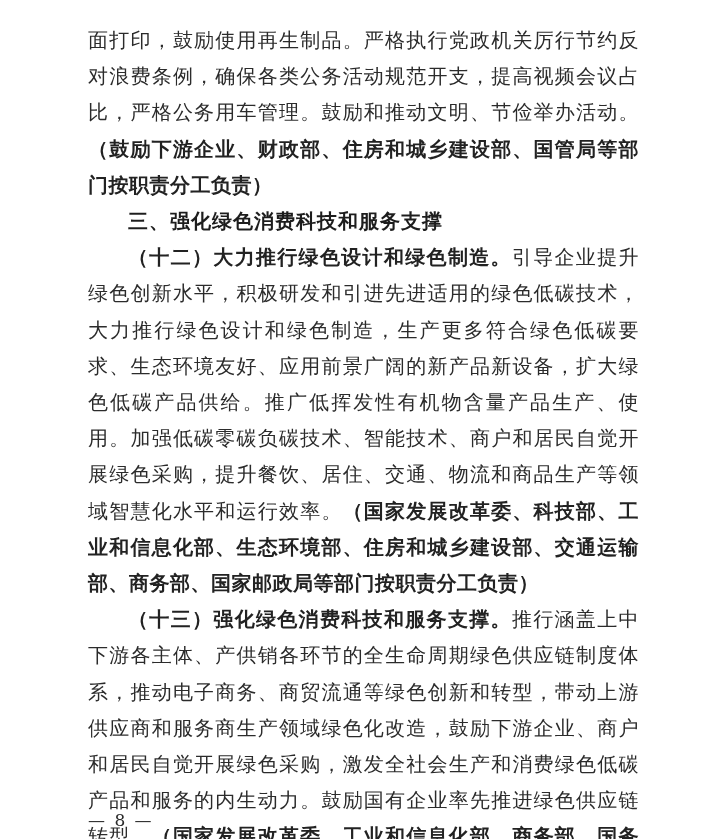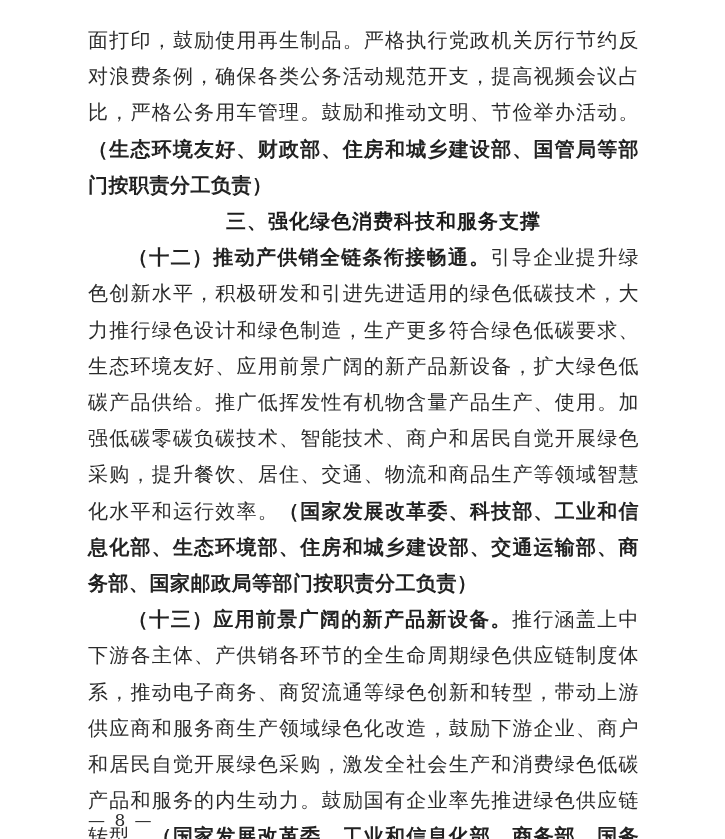--- a/index.html
+++ b/index.html
@@ -42,43 +42,42 @@
   }
   .section-heading {
     margin: 0;
     text-indent: 2em;
     font-size: 20px;
     line-height: 36.2px;
     font-family: "DejaVu Sans", sans-serif;
     font-weight: bold;
     color: #1d1d1d;
     letter-spacing: 1px;
-    text-align: center;
   }
   .page-number {
     position: absolute;
     left: 88px;
     top: 809px;
     font-size: 17px;
     line-height: 22px;
     color: #2b2b2b;
     font-family: "DejaVu Serif", serif;
     letter-spacing: 2px;
   }
 </style>
 </head>
 <body>
 
 <div class="page">
   <div class="content">
 
-    <p class="para"><span class="seg-regular">面打印，鼓励使用再生制品。严格执行党政机关厉行节约反对浪费条例，确保各类公务活动规范开支，提高视频会议占比，严格公务用车管理。鼓励和推动文明、节俭举办活动。</span><span class="seg-bold">（生态环境友好、财政部、住房和城乡建设部、国管局等部门按职责分工负责）</span></p>
+    <p class="para"><span class="seg-regular">面打印，鼓励使用再生制品。严格执行党政机关厉行节约反对浪费条例，确保各类公务活动规范开支，提高视频会议占比，严格公务用车管理。鼓励和推动文明、节俭举办活动。</span><span class="seg-bold">（鼓励下游企业、财政部、住房和城乡建设部、国管局等部门按职责分工负责）</span></p>
 
     <p class="section-heading">三、强化绿色消费科技和服务支撑</p>
 
-    <p class="para indent"><span class="seg-bold">（十二）推动产供销全链条衔接畅通。</span><span class="seg-regular">引导企业提升绿色创新水平，积极研发和引进先进适用的绿色低碳技术，大力推行绿色设计和绿色制造，生产更多符合绿色低碳要求、生态环境友好、应用前景广阔的新产品新设备，扩大绿色低碳产品供给。推广低挥发性有机物含量产品生产、使用。加强低碳零碳负碳技术、智能技术、商户和居民自觉开展绿色采购，提升餐饮、居住、交通、物流和商品生产等领域智慧化水平和运行效率。</span><span class="seg-bold">（国家发展改革委、科技部、工业和信息化部、生态环境部、住房和城乡建设部、交通运输部、商务部、国家邮政局等部门按职责分工负责）</span></p>
+    <p class="para indent"><span class="seg-bold">（十二）大力推行绿色设计和绿色制造。</span><span class="seg-regular">引导企业提升绿色创新水平，积极研发和引进先进适用的绿色低碳技术，大力推行绿色设计和绿色制造，生产更多符合绿色低碳要求、生态环境友好、应用前景广阔的新产品新设备，扩大绿色低碳产品供给。推广低挥发性有机物含量产品生产、使用。加强低碳零碳负碳技术、智能技术、商户和居民自觉开展绿色采购，提升餐饮、居住、交通、物流和商品生产等领域智慧化水平和运行效率。</span><span class="seg-bold">（国家发展改革委、科技部、工业和信息化部、生态环境部、住房和城乡建设部、交通运输部、商务部、国家邮政局等部门按职责分工负责）</span></p>
 
-    <p class="para indent"><span class="seg-bold">（十三）应用前景广阔的新产品新设备。</span><span class="seg-regular">推行涵盖上中下游各主体、产供销各环节的全生命周期绿色供应链制度体系，推动电子商务、商贸流通等绿色创新和转型，带动上游供应商和服务商生产领域绿色化改造，鼓励下游企业、商户和居民自觉开展绿色采购，激发全社会生产和消费绿色低碳产品和服务的内生动力。鼓励国有企业率先推进绿色供应链转型。</span><span class="seg-bold">（国家发展改革委、工业和信息化部、商务部、国务院国资委等部门按职责分工负责）</span></p>
+    <p class="para indent"><span class="seg-bold">（十三）强化绿色消费科技和服务支撑。</span><span class="seg-regular">推行涵盖上中下游各主体、产供销各环节的全生命周期绿色供应链制度体系，推动电子商务、商贸流通等绿色创新和转型，带动上游供应商和服务商生产领域绿色化改造，鼓励下游企业、商户和居民自觉开展绿色采购，激发全社会生产和消费绿色低碳产品和服务的内生动力。鼓励国有企业率先推进绿色供应链转型。</span><span class="seg-bold">（国家发展改革委、工业和信息化部、商务部、国务院国资委等部门按职责分工负责）</span></p>
 
   </div>
 
   <div class="page-number">— 8 —</div>
 </div>
 
 </body></html>

